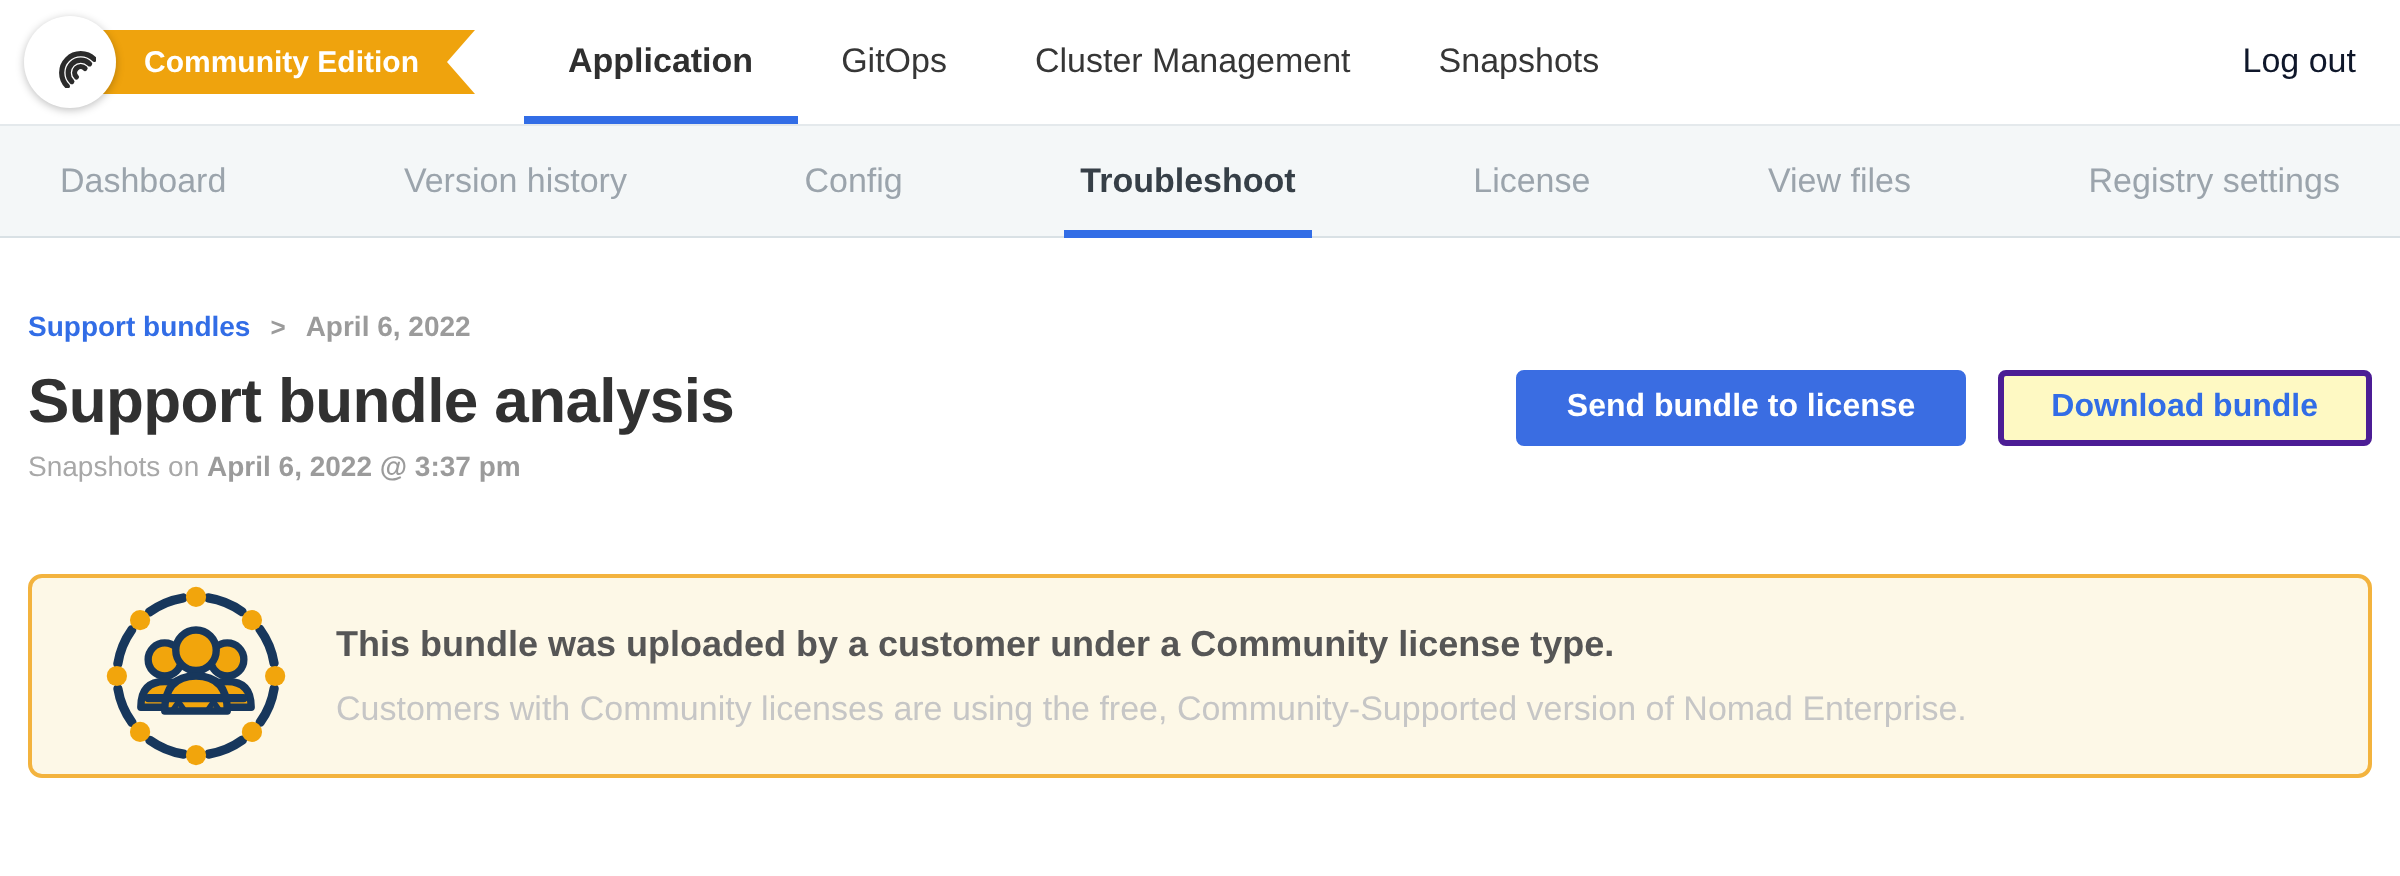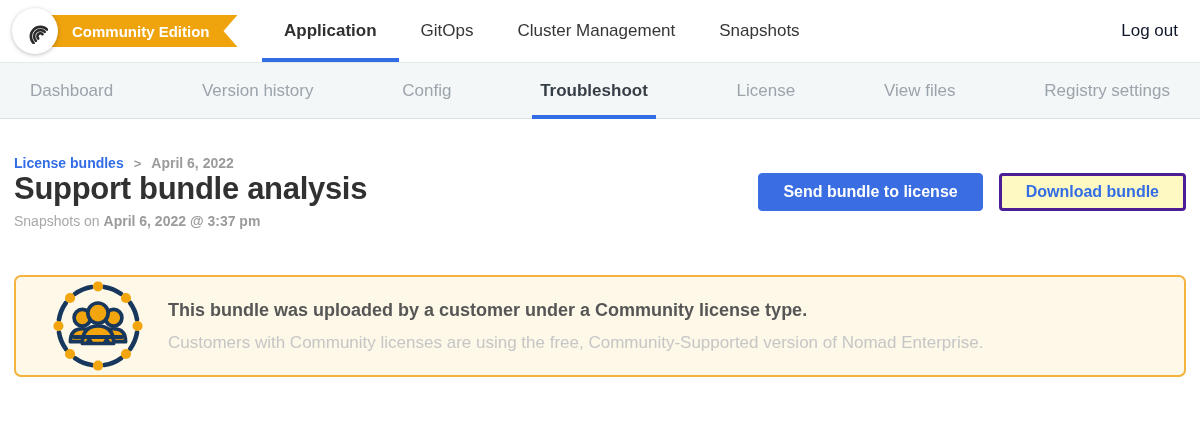--- a/index.html
+++ b/index.html
@@ -39,21 +39,21 @@
   .subnav-item.active::after { content:""; position:absolute; left:-4px; right:-4px;
     bottom:-1px; height:4px; background:#326DE6; }
 
   
   .main { padding:0 14px; }
   .breadcrumb { margin-top:36px; font-size:14px; display:flex; align-items:center; gap:10px; }
   .breadcrumb .bc-link { color:#326DE6; font-weight:bold; text-decoration:none; cursor:pointer; }
   .breadcrumb .bc-sep { color:#9b9b9b; font-weight:bold; font-size:13px; }
   .breadcrumb .bc-current { color:#9b9b9b; font-weight:bold; }
 
-  .title-row { display:flex; align-items:flex-start;
+  .title-row { margin-top:12px; display:flex; align-items:flex-start;
     justify-content:space-between; }
   .page-title { font-size:31px; font-weight:bold; color:#313131; letter-spacing:-.3px; }
   .collected { margin-top:6px; font-size:14px; color:#a8a8a8; }
   .collected b { color:#9b9b9b; }
   .action-btns { display:flex; gap:16px; margin-top:2px; }
   .btn { height:38px; border-radius:4px; font-size:16px; font-weight:bold;
     font-family:"Liberation Sans", sans-serif; cursor:pointer; padding:0 24px; }
   .btn-primary { background:#3A6DE2; border:1px solid #3A6DE2; color:#fff; }
   .btn-secondary { background:#fef9c3; border:3px solid #4c1d95; color:#326DE6; }
 
@@ -102,21 +102,21 @@
   <div class="subnav-item">Config</div>
   <div class="subnav-item active">Troubleshoot</div>
   <div class="subnav-item">License</div>
   <div class="subnav-item">View files</div>
   <div class="subnav-item">Registry settings</div>
 </nav>
 
 <main class="main">
 
   <div class="breadcrumb">
-    <a class="bc-link">License bundles</a>
+    <a class="bc-link">Support bundles</a>
     <span class="bc-sep">&gt;</span>
     <span class="bc-current">April 6, 2022</span>
   </div>
 
   <div class="title-row">
     <div>
       <h1 class="page-title">Support bundle analysis</h1>
       <div class="collected">
         <span>Snapshots on</span>
         <b>April 6, 2022 @ 3:37 pm</b>

